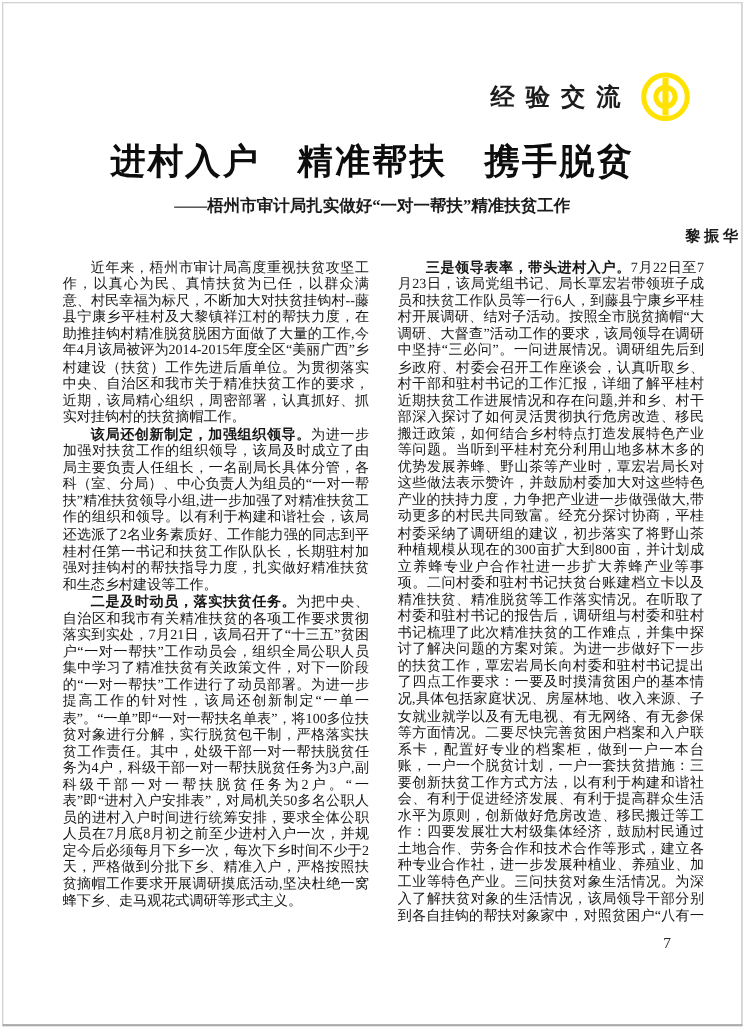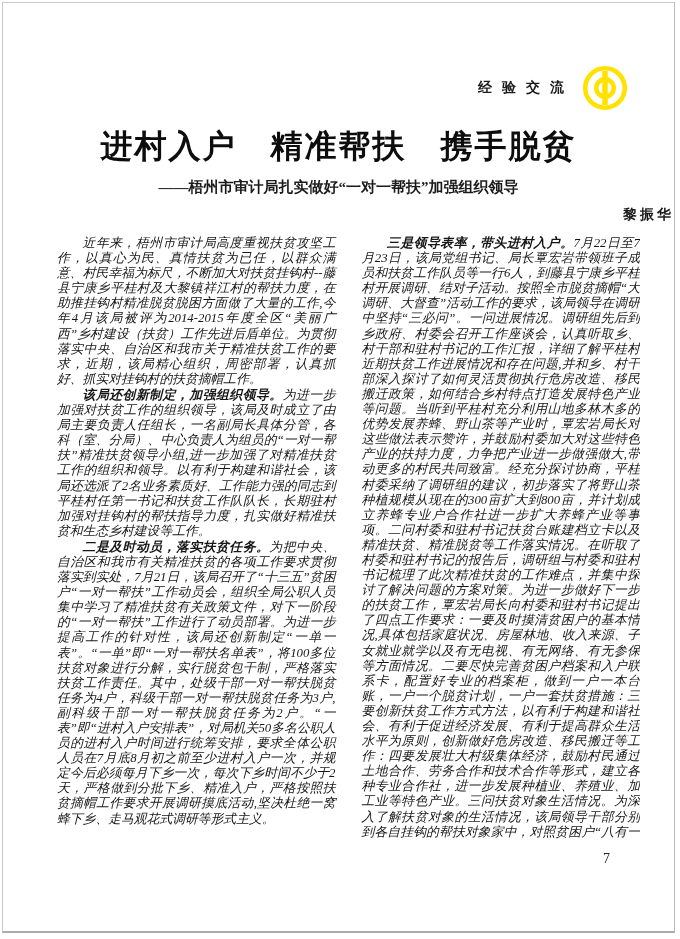--- a/index.html
+++ b/index.html
@@ -1,30 +1,30 @@
 <!DOCTYPE html>
 <html><head>
 <meta charset="utf-8">
 <style>
   html,body{margin:0;padding:0;background:#fff;}
   body{width:680px;height:939px;position:relative;font-family:"Liberation Serif","DejaVu Serif",serif;color:#111;}
   .page{position:absolute;left:2px;top:2px;width:673px;height:931px;background:#fff;
         border:1px solid #c9c9c9;border-right:1px solid #b9b9b9;border-bottom:2px solid #ababab;box-sizing:border-box;}
   .header-row{position:absolute;top:62px;right:46px;display:flex;align-items:center;gap:8px;}
   .section-label{font-family:"Liberation Sans","DejaVu Sans",sans-serif;font-weight:700;
-                 font-size:14px;letter-spacing:10px;color:#1c1c1c;white-space:nowrap;}
+                 font-size:22px;letter-spacing:10px;color:#1c1c1c;white-space:nowrap;}
   .logo{width:46px;height:46px;display:block;}
   .title{margin:122px 0 0;text-align:center;font-size:32px;font-weight:700;letter-spacing:2px;color:#0d0d0d;}
   .subtitle{margin:9px 0 0;text-align:center;font-size:15px;font-weight:700;color:#1a1a1a;}
   .author{margin:9px 0 0;text-align:right;font-family:"Liberation Sans","DejaVu Sans",sans-serif;
           font-size:14px;font-weight:700;letter-spacing:3px;color:#1a1a1a;}
   .body-columns{width:583px;margin:11px 0 0 54px;height:606px;overflow:hidden;
                 column-count:2;column-gap:26px;column-fill:auto;
                 font-size:12.8px;line-height:15.1px;text-align:justify;text-justify:inter-ideograph;color:#161616;}
-  .body-columns p{margin:0;text-indent:2em;font-style:italic;}
+  .body-columns p{margin:0;text-indent:2em;}
   .lead{font-family:"Liberation Sans","DejaVu Sans",sans-serif;font-weight:700;}
   .page-number{position:absolute;top:848px;right:64px;font-size:14px;color:#222;}
 </style>
 </head>
 <body>
 
 <div class="page">
 
   <div class="header-row">
     <span class="section-label">经验交流</span>
@@ -32,21 +32,21 @@
       <svg viewBox="0 0 100 100" width="46" height="46">
         <circle cx="50" cy="50" r="43" fill="none" stroke="#FFE200" stroke-width="10"></circle>
         <circle cx="50" cy="50" r="19" fill="none" stroke="#FFE200" stroke-width="10"></circle>
         <rect x="44" y="13" width="12" height="74" fill="#FFE200"></rect>
       </svg>
     </span>
   </div>
 
   <h1 class="title">进村入户　精准帮扶　携手脱贫</h1>
 
-  <h2 class="subtitle">——梧州市审计局扎实做好“一对一帮扶”加强组织领导</h2>
+  <h2 class="subtitle">——梧州市审计局扎实做好“一对一帮扶”精准扶贫工作</h2>
 
   <div class="author">黎振华</div>
 
   <div class="body-columns">
     <p><b class="lead"></b><span>近年来，梧州市审计局高度重视扶贫攻坚工作，以真心为民、真情扶贫为已任，以群众满意、村民幸福为标尺，不断加大对扶贫挂钩村--藤县宁康乡平桂村及大黎镇祥江村的帮扶力度，在助推挂钩村精准脱贫脱困方面做了大量的工作,今年4月该局被评为2014-2015年度全区“美丽广西”乡村建设（扶贫）工作先进后盾单位。为贯彻落实中央、自治区和我市关于精准扶贫工作的要求，近期，该局精心组织，周密部署，认真抓好、抓实对挂钩村的扶贫摘帽工作。</span></p>
     <p><b class="lead">该局还创新制定，加强组织领导。</b><span>为进一步加强对扶贫工作的组织领导，该局及时成立了由局主要负责人任组长，一名副局长具体分管，各科（室、分局）、中心负责人为组员的“一对一帮扶”精准扶贫领导小组,进一步加强了对精准扶贫工作的组织和领导。以有利于构建和谐社会，该局还选派了2名业务素质好、工作能力强的同志到平桂村任第一书记和扶贫工作队队长，长期驻村加强对挂钩村的帮扶指导力度，扎实做好精准扶贫和生态乡村建设等工作。</span></p>
     <p><b class="lead">二是及时动员，落实扶贫任务。</b><span>为把中央、自治区和我市有关精准扶贫的各项工作要求贯彻落实到实处，7月21日，该局召开了“十三五”贫困户“一对一帮扶”工作动员会，组织全局公职人员集中学习了精准扶贫有关政策文件，对下一阶段的“一对一帮扶”工作进行了动员部署。为进一步提高工作的针对性，该局还创新制定“一单一表”。“一单”即“一对一帮扶名单表”，将100多位扶贫对象进行分解，实行脱贫包干制，严格落实扶贫工作责任。其中，处级干部一对一帮扶脱贫任务为4户，科级干部一对一帮扶脱贫任务为3户,副科级干部一对一帮扶脱贫任务为2户。“一表”即“进村入户安排表”，对局机关50多名公职人员的进村入户时间进行统筹安排，要求全体公职人员在7月底8月初之前至少进村入户一次，并规定今后必须每月下乡一次，每次下乡时间不少于2天，严格做到分批下乡、精准入户，严格按照扶贫摘帽工作要求开展调研摸底活动,坚决杜绝一窝蜂下乡、走马观花式调研等形式主义。</span></p>
     <p><b class="lead">三是领导表率，带头进村入户。</b><span>7月22日至7月23日，该局党组书记、局长覃宏岩带领班子成员和扶贫工作队员等一行6人，到藤县宁康乡平桂村开展调研、结对子活动。按照全市脱贫摘帽“大调研、大督查”活动工作的要求，该局领导在调研中坚持“三必问”。一问进展情况。调研组先后到乡政府、村委会召开工作座谈会，认真听取乡、村干部和驻村书记的工作汇报，详细了解平桂村近期扶贫工作进展情况和存在问题,并和乡、村干部深入探讨了如何灵活贯彻执行危房改造、移民搬迁政策，如何结合乡村特点打造发展特色产业等问题。当听到平桂村充分利用山地多林木多的优势发展养蜂、野山茶等产业时，覃宏岩局长对这些做法表示赞许，并鼓励村委加大对这些特色产业的扶持力度，力争把产业进一步做强做大,带动更多的村民共同致富。经充分探讨协商，平桂村委采纳了调研组的建议，初步落实了将野山茶种植规模从现在的300亩扩大到800亩，并计划成立养蜂专业户合作社进一步扩大养蜂产业等事项。二问村委和驻村书记扶贫台账建档立卡以及精准扶贫、精准脱贫等工作落实情况。在听取了村委和驻村书记的报告后，调研组与村委和驻村书记梳理了此次精准扶贫的工作难点，并集中探讨了解决问题的方案对策。为进一步做好下一步的扶贫工作，覃宏岩局长向村委和驻村书记提出了四点工作要求：一要及时摸清贫困户的基本情况,具体包括家庭状况、房屋林地、收入来源、子女就业就学以及有无电视、有无网络、有无参保等方面情况。二要尽快完善贫困户档案和入户联系卡，配置好专业的档案柜，做到一户一本台账，一户一个脱贫计划，一户一套扶贫措施：三要创新扶贫工作方式方法，以有利于构建和谐社会、有利于促进经济发展、有利于提高群众生活水平为原则，创新做好危房改造、移民搬迁等工作：四要发展壮大村级集体经济，鼓励村民通过土地合作、劳务合作和技术合作等形式，建立各种专业合作社，进一步发展种植业、养殖业、加工业等特色产业。三问扶贫对象生活情况。为深入了解扶贫对象的生活情况，该局领导干部分别到各自挂钩的帮扶对象家中，对照贫困户“八有一超”、贫困村“十一有一低于”以及贫困县“九有一低于”脱贫摘帽指标，详细了解了贫困户的家庭生活、收入来源、生活困难等方面情况，</span></p>
   </div>
 

